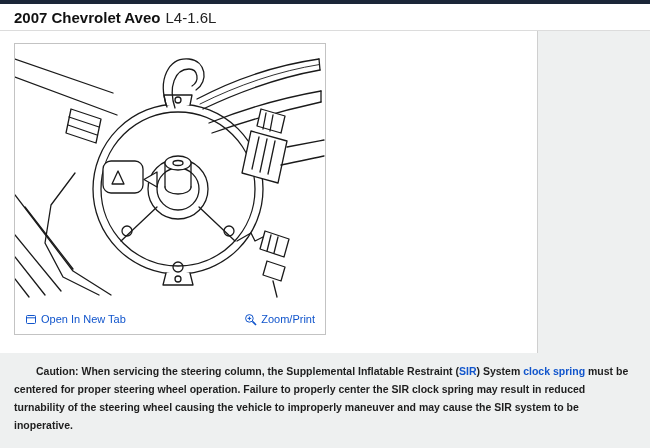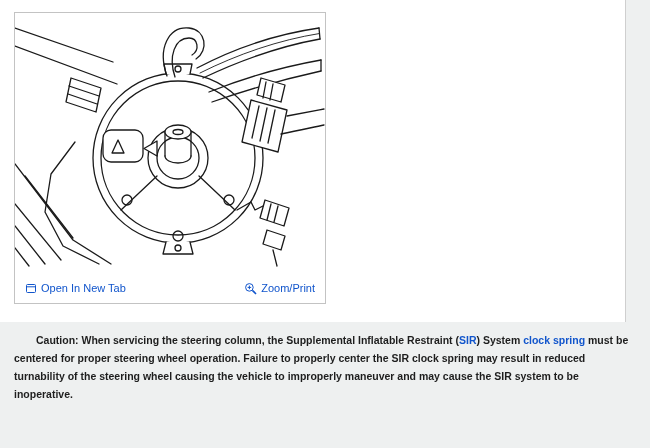--- a/index.html
+++ b/index.html
@@ -31,21 +31,21 @@
     display:flex; align-items:center;
     padding:0 14px; gap:4px;
     font-size:11px; font-weight:bold;
   }
   .link { color:#1155cc; text-decoration:none; }
   .sub-suffix { color:#2b2b2b; }
 
   
   .content { display:flex; flex:0 0 auto; }
   .content-left {
-    width:626px; background:#ffffff;
+    width:538px; background:#ffffff;
     border-right:1px solid #cfcfcf;
     padding:12px 0 18px 14px;
     height:322px;
   }
   .right-strip { flex:1; background:#eef0f0; }
 
   .figure-box {
     width:312px; height:292px;
     border:1px solid #c3c3c3;
     background:#ffffff;
@@ -72,20 +72,24 @@
     font-size:10.5px; font-weight:bold; color:#1e1e1e;
     line-height:1.7; text-indent:22px;
   }
   .caution .link { font-weight:bold; }
 </style>
 </head>
 <body>
 
 <div class="page">
 
+  <header class="titlebar">
+    <span class="t-bold">2007 Chevrolet Aveo</span>
+    <span class="t-reg">L4-1.6L</span>
+  </header>
 
 
   <main class="content">
     <div class="content-left">
 
       <div class="figure-box">
         <div class="diagram">
           <svg viewBox="0 0 310 262">
             <g stroke="#1a1a1a" stroke-width="1.3" fill="none" stroke-linecap="round" stroke-linejoin="round">
 

